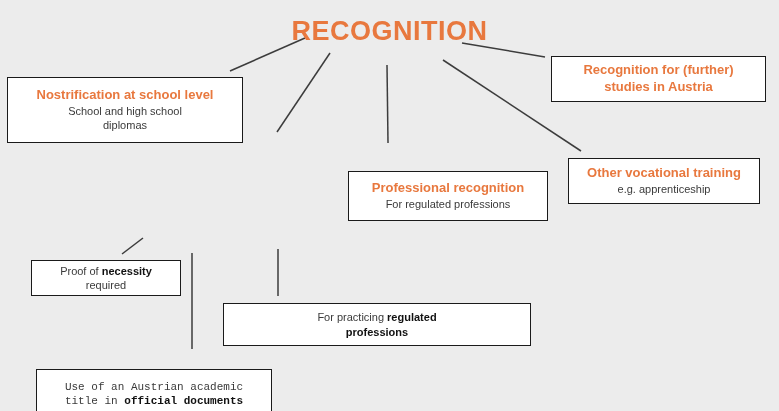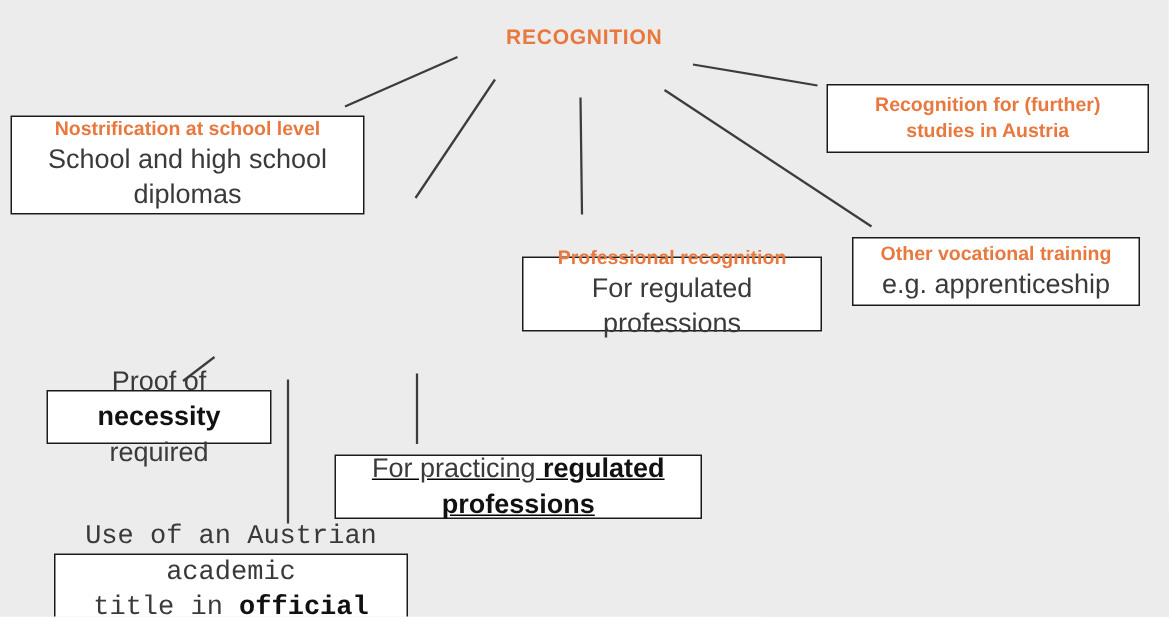--- a/index.html
+++ b/index.html
@@ -19,21 +19,21 @@
     position:relative;
     width:779px;
     height:411px;
     background:var(--bg);
     overflow:hidden;
   }
   .diagram-title{
     position:absolute;
     left:0; right:0; top:16px;
     text-align:center;
-    font-size:14px;
+    font-size:27px;
     font-weight:800;
     letter-spacing:0.5px;
     color:var(--accent);
   }
   svg.connectors{
     position:absolute;
     left:0; top:0;
     width:779px; height:411px;
   }
   svg.connectors line{
@@ -57,32 +57,32 @@
     white-space:pre-line;
     line-height:1.3;
   }
   .node-heading{
     color:var(--accent);
     font-weight:bold;
     font-size:13px;
   }
   .node-body{
     color:var(--text);
-    font-size:18px;
+    font-size:11px;
   }
   .node-body strong{
     color:var(--strong);
   }
   #node-school      { left:7px;   top:77px;  width:236px; height:66px; }
   #node-studies     { left:551px; top:56px;  width:215px; height:46px; }
   #node-university  { left:99px;  top:175px; width:224px; height:49px; }
   #node-professional{ left:348px; top:171px; width:200px; height:50px; }
   #node-vocational  { left:568px; top:158px; width:192px; height:46px; }
   #node-proof       { left:31px;  top:260px; width:150px; height:36px; }
-  #node-practicing  { left:223px; top:303px; width:245px; height:43px;text-decoration:underline; }
+  #node-practicing  { left:223px; top:303px; width:308px; height:43px; }
   #node-use-title   { left:36px;  top:369px; width:236px; height:50px;font-family:Liberation Mono, monospace; }
 </style>
 </head>
 <body>
 
 <div class="canvas">
 
   <svg class="connectors" viewBox="0 0 779 411" xmlns="http://www.w3.org/2000/svg">
     <line x1="305" y1="38" x2="230" y2="71"></line>
     <line x1="330" y1="53" x2="277" y2="132"></line>

